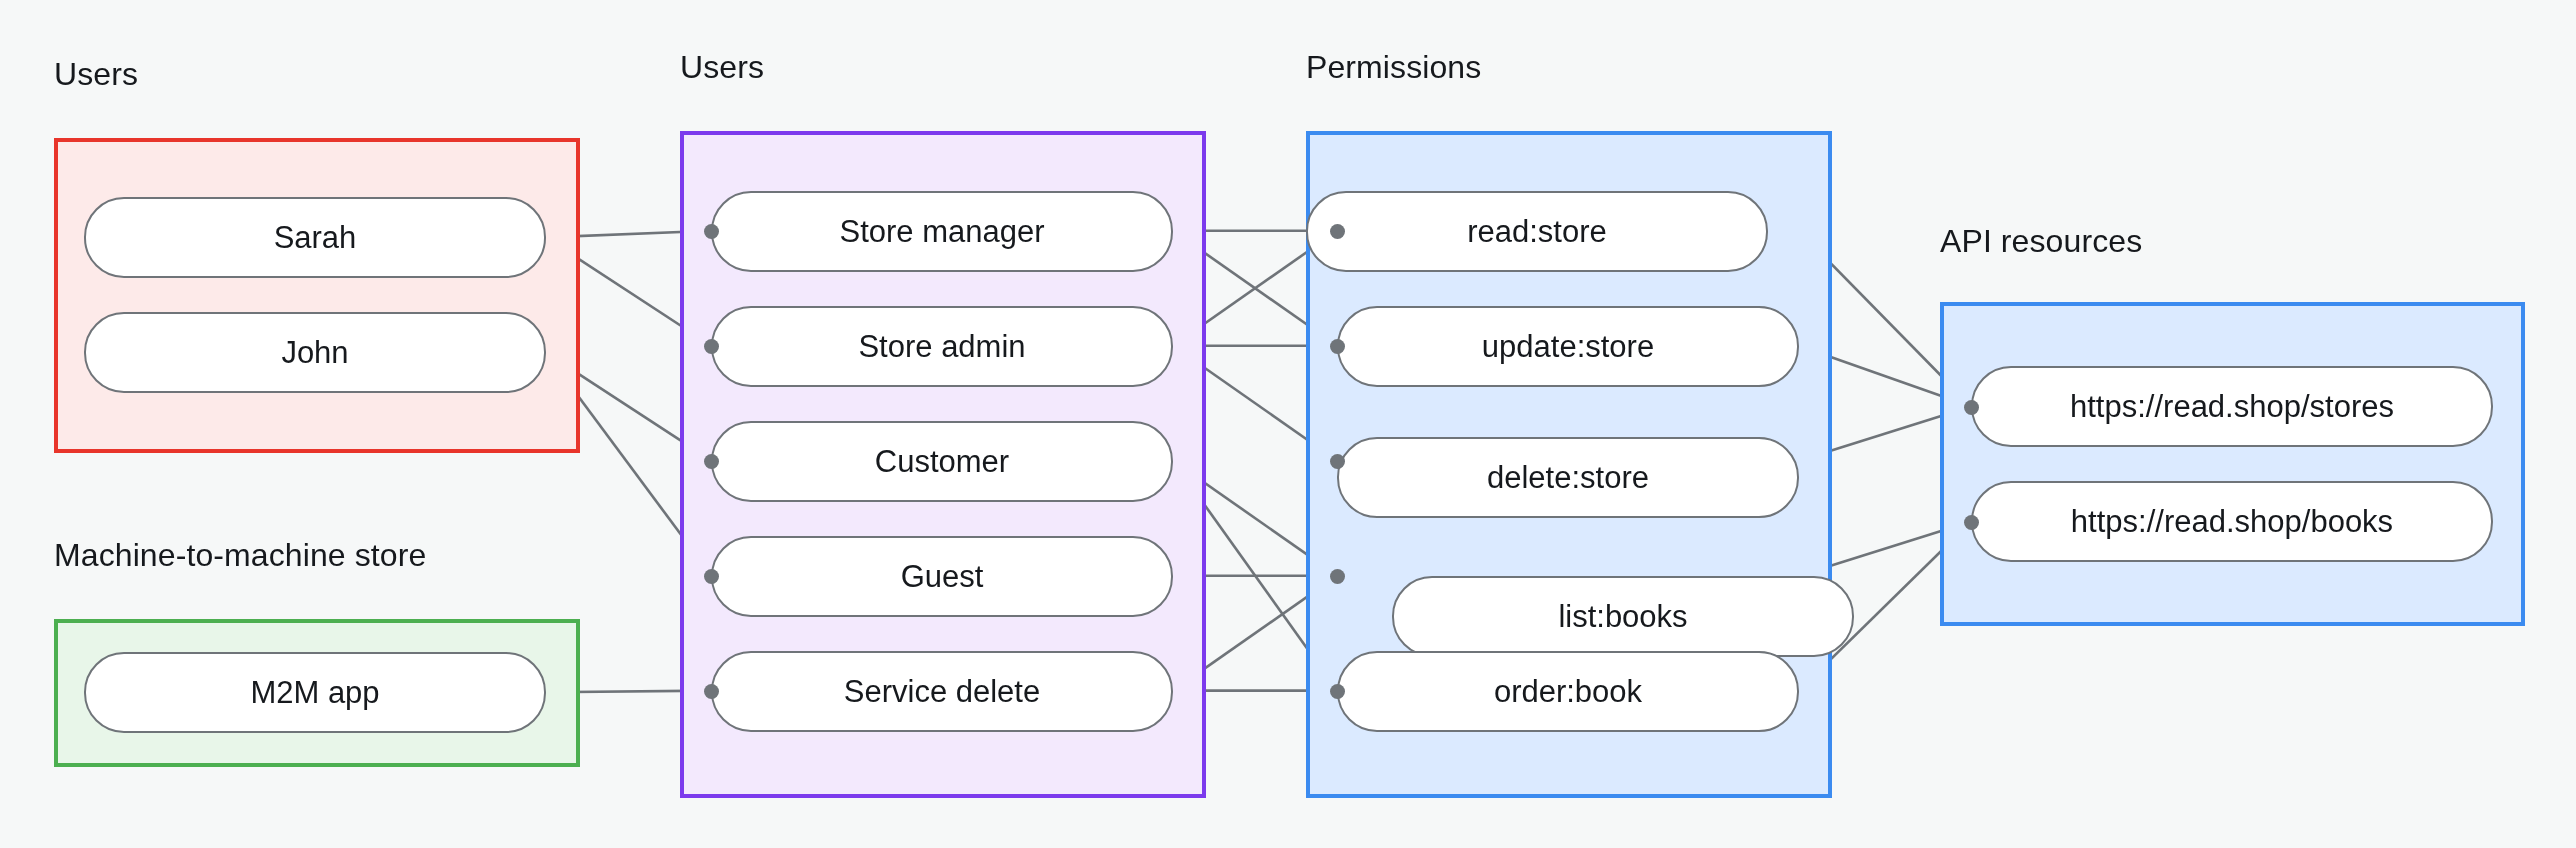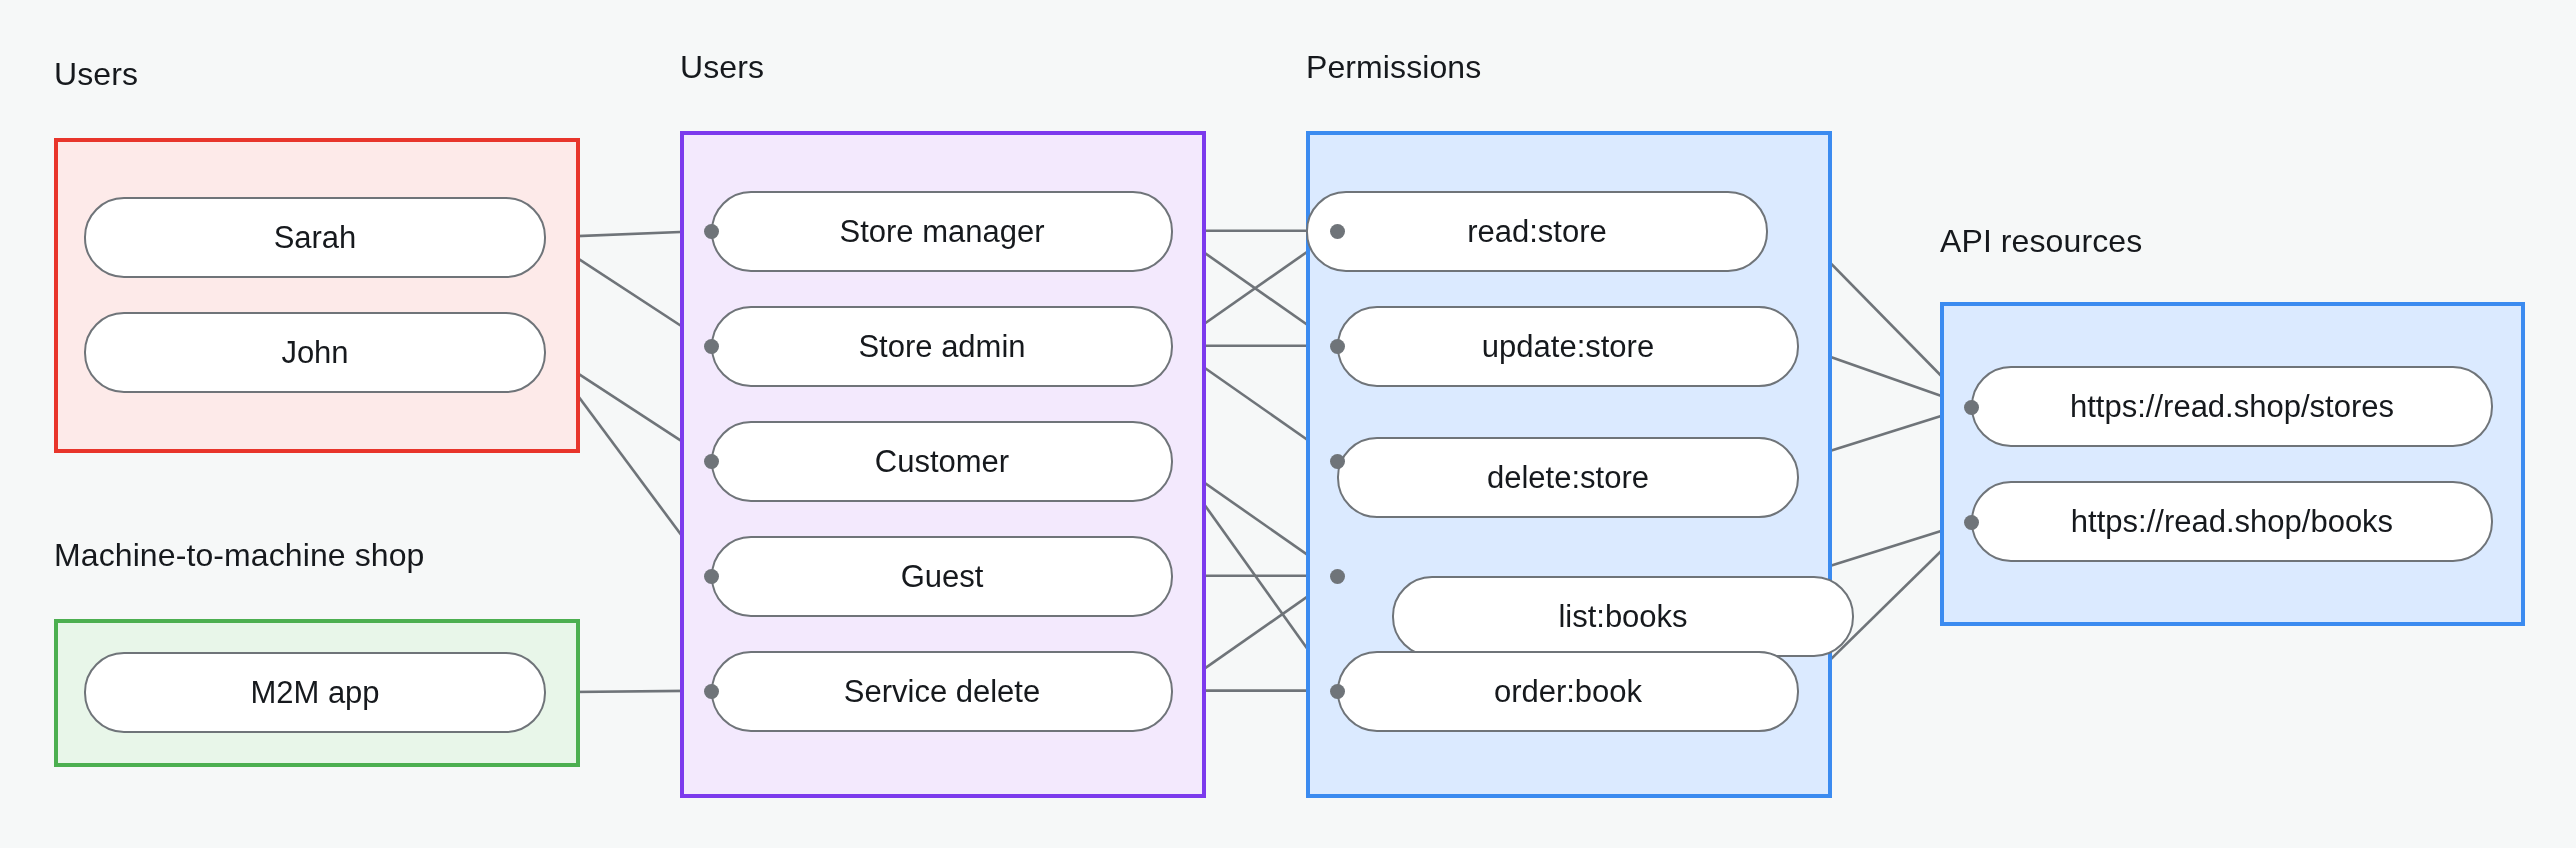--- a/index.html
+++ b/index.html
@@ -87,21 +87,21 @@
       <line x1="2061.5051020408164" y1="264.51275510204084" x2="2259.183673469388" y2="465.9566326530612" stroke="#6f7479" stroke-width="3"></line>
       <line x1="2061.5051020408164" y1="396.2984693877551" x2="2259.183673469388" y2="465.9566326530612" stroke="#6f7479" stroke-width="3"></line>
       <line x1="2061.5051020408164" y1="528.0841836734694" x2="2259.183673469388" y2="465.9566326530612" stroke="#6f7479" stroke-width="3"></line>
       <line x1="2061.5051020408164" y1="659.8698979591837" x2="2259.183673469388" y2="597.7423469387755" stroke="#6f7479" stroke-width="3"></line>
       <line x1="2061.5051020408164" y1="791.655612244898" x2="2259.183673469388" y2="597.7423469387755" stroke="#6f7479" stroke-width="3"></line>
     </svg>
   <div id="groups-layer">
       <div class="group-box" style="left: 54px; top: 138px; width: 526px; height: 315px; border-color: rgb(232, 53, 43); background: rgb(253, 234, 233);"></div>
       <div class="group-title" style="left: 54px; top: 56px;">Users</div>
       <div class="group-box" style="left: 54px; top: 619px; width: 526px; height: 148px; border-color: rgb(76, 175, 80); background: rgb(232, 246, 233);"></div>
-      <div class="group-title" style="left: 54px; top: 537px;">Machine-to-machine shop</div>
+      <div class="group-title" style="left: 54px; top: 537px;">Machine-to-machine store</div>
       <div class="group-box" style="left: 680px; top: 131px; width: 526px; height: 667px; border-color: rgb(124, 58, 237); background: rgb(243, 233, 253);"></div>
       <div class="group-title" style="left: 680px; top: 49px;">Users</div>
       <div class="group-box" style="left: 1306px; top: 131px; width: 526px; height: 667px; border-color: rgb(59, 139, 240); background: rgb(219, 234, 255);"></div>
       <div class="group-title" style="left: 1306px; top: 49px;">Permissions</div>
       <div class="group-box" style="left: 1940px; top: 302px; width: 585px; height: 324px; border-color: rgb(59, 139, 240); background: rgb(219, 234, 255);"></div>
       <div class="group-title" style="left: 1940px; top: 223px;">API resources</div>
     </div>
   <div id="nodes-layer">
       <div class="node" style="left: 84px; top: 197px; width: 462px; height: 81px; border-color: rgb(111, 116, 121);">Sarah</div>
       <div class="node" style="left: 84px; top: 312px; width: 462px; height: 81px; border-color: rgb(111, 116, 121);">John</div>

